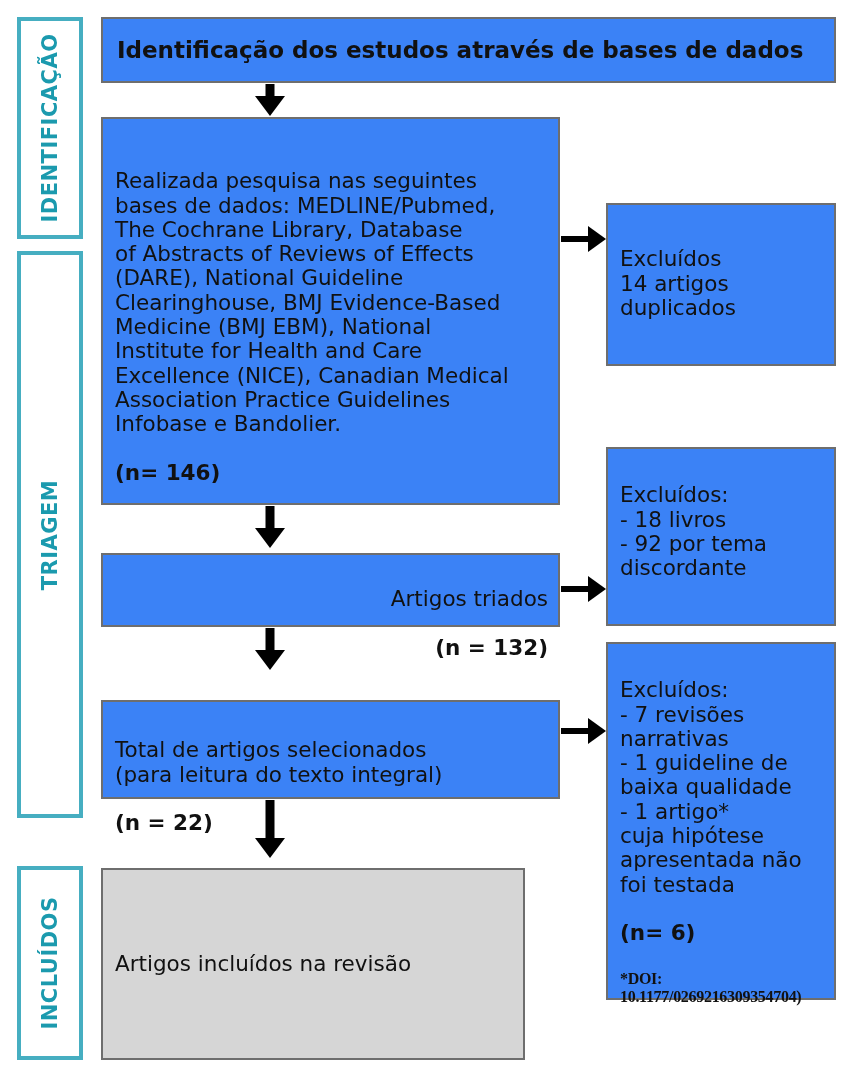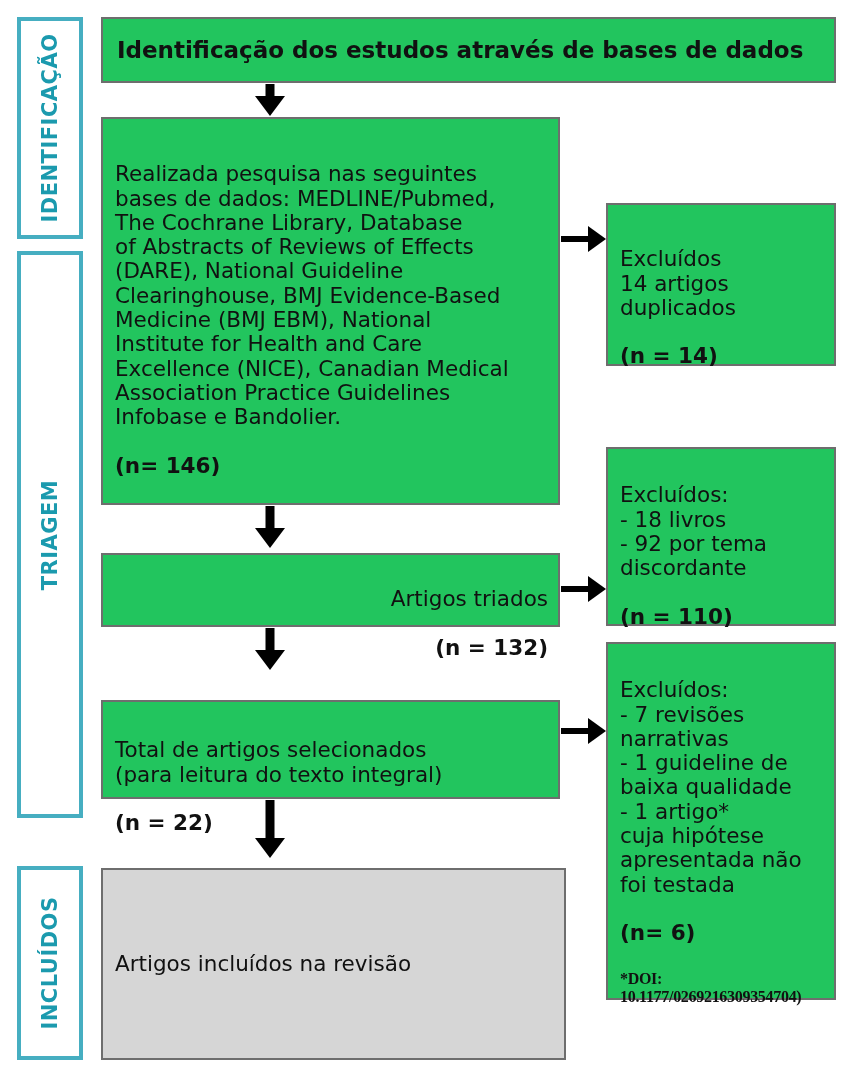--- a/index.html
+++ b/index.html
@@ -36,21 +36,21 @@
     font-size: 21px;
     letter-spacing: 0.5px;
     font-family: "DejaVu Sans", sans-serif;
   }
 
   
   .box {
     position: absolute;
     box-sizing: border-box;
     border: 2px solid #6E6E6E;
-    background: #22c55e;
+    background: #3b82f6;
     padding: 8px 10px 8px 12px;
     font-size: 21.5px;
     line-height: 1.13;
     color: #111111;
     font-family: "DejaVu Sans", sans-serif;
     white-space: pre-line;
   }
   .box.gray {
     background: #D6D6D6;
   }
@@ -134,21 +134,21 @@
 
   <div class="box" style="left:101px; top:17px; width:735px; height:66px; display:flex; align-items:center; padding-left:14px;">
     <span class="title">Identificação dos estudos através de bases de dados</span>
   </div>
 
   <div class="arrow-down" style="left:250px; top:84px; width:40px; height:32px;">
     <div class="shaft" style="height:14px;"></div>
     <div class="head"></div>
   </div>
 
-  <div class="box" style="left:101px; top:117px; width:459px; height:388px; padding-top:19px;">
+  <div class="box" style="left:101px; top:117px; width:459px; height:388px; padding-top:26px;">
     <span class="box-line">Realizada pesquisa nas seguintes
 bases de dados: MEDLINE/Pubmed,
 The Cochrane Library, Database
 of Abstracts of Reviews of Effects
 (DARE), National Guideline
 Clearinghouse, BMJ Evidence-Based
 Medicine (BMJ EBM), National
 Institute for Health and Care
 Excellence (NICE), Canadian Medical
 Association Practice Guidelines
@@ -158,21 +158,20 @@
 
   <div class="arrow-right" style="left:561px; top:226px; width:45px; height:26px;">
     <div class="shaft" style="width:30px;"></div>
     <div class="head"></div>
   </div>
 
   <div class="box" style="left:606px; top:203px; width:230px; height:163px; padding-top:18px;">
     <span class="box-line">Excluídos
 14 artigos
 duplicados</span>
-    <span class="box-line bold">(n = 14)</span>
   </div>
 
   <div class="arrow-down" style="left:250px; top:506px; width:40px; height:42px;">
     <div class="shaft" style="height:24px;"></div>
     <div class="head"></div>
   </div>
 
   <div class="box" style="left:101px; top:553px; width:459px; height:74px; padding-top:8px;text-align:right;">
     <span class="box-line">Artigos triados</span>
     <span class="box-line bold">(n = 132)</span>
@@ -181,21 +180,20 @@
   <div class="arrow-right" style="left:561px; top:576px; width:45px; height:26px;">
     <div class="shaft" style="width:30px;"></div>
     <div class="head"></div>
   </div>
 
   <div class="box" style="left:606px; top:447px; width:230px; height:179px; padding-top:10px;">
     <span class="box-line">Excluídos:
 - 18 livros
 - 92 por tema
 discordante</span>
-    <span class="box-line bold">(n = 110)</span>
   </div>
 
   <div class="arrow-down" style="left:250px; top:628px; width:40px; height:42px;">
     <div class="shaft" style="height:24px;"></div>
     <div class="head"></div>
   </div>
 
   <div class="box" style="left:101px; top:700px; width:459px; height:99px; padding-top:12px;">
     <span class="box-line">Total de artigos selecionados
 (para leitura do texto integral)</span>
@@ -219,17 +217,17 @@
 foi testada</span>
     <span class="box-line bold">(n= 6)</span>
     <span class="box-line tiny">*DOI: 10.1177/0269216309354704)</span>
   </div>
 
   <div class="arrow-down" style="left:250px; top:800px; width:40px; height:58px;">
     <div class="shaft" style="height:40px;"></div>
     <div class="head"></div>
   </div>
 
-  <div class="box gray" style="left:101px; top:868px; width:465px; height:192px; display:flex; flex-direction:column; justify-content:center; padding-left:12px;">
+  <div class="box gray" style="left:101px; top:868px; width:424px; height:192px; display:flex; flex-direction:column; justify-content:center; padding-left:12px;">
     <span class="box-line">Artigos incluídos na revisão</span>
   </div>
 
 </div>
 
 </body></html>

